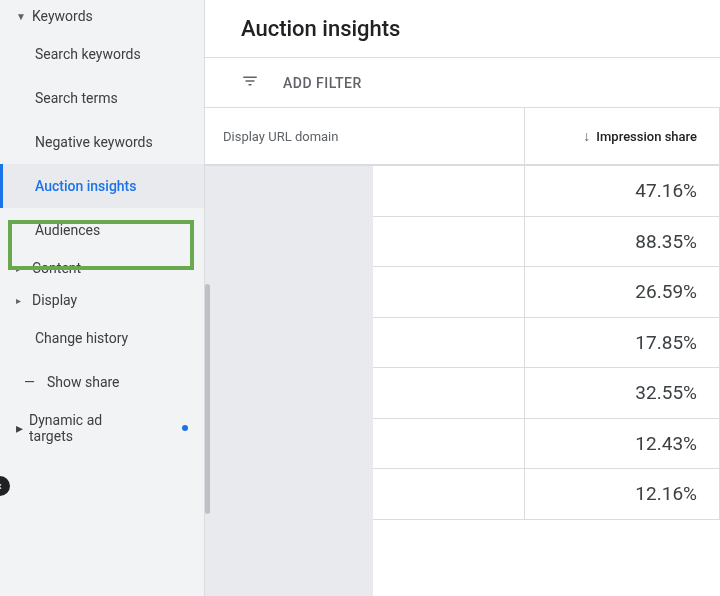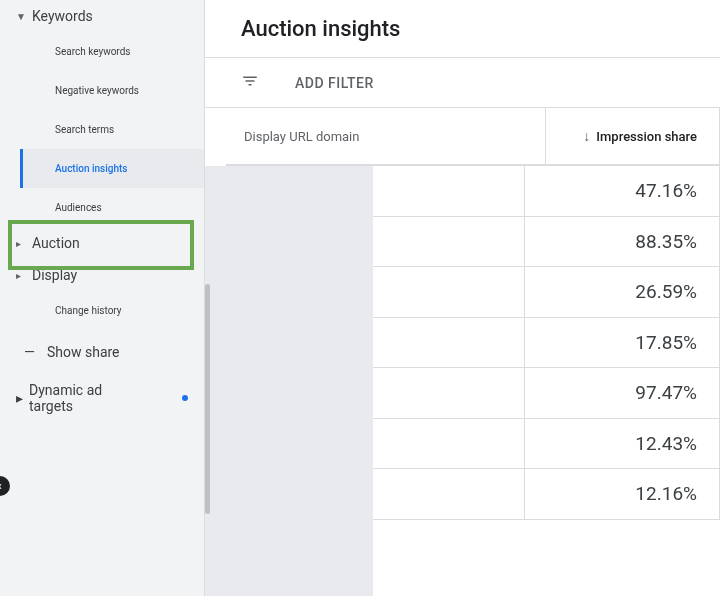--- a/index.html
+++ b/index.html
@@ -31,25 +31,24 @@
     cursor: pointer;
     gap: 6px;
   }
   .nav-parent .caret {
     width: 10px;
     font-size: 10px;
     color: #5f6368;
   }
   .nav-child {
     padding: 14px 16px 14px 32px;
-    font-size: 10px;
+    font-size: 14px;
     color: #3c4043;
     cursor: pointer;
     border-left: 3px solid transparent;
-    margin-left: 20px;
   }
   .nav-child.active {
     color: #1a73e8;
     background: #e8eaed;
     border-left: 3px solid #1a73e8;
     font-weight: 500;
   }
   .highlight-box {
     position: absolute;
     border: 4px solid #6aa84f;
@@ -107,21 +106,21 @@
   .page-title {
     font-size: 22px;
     font-weight: 500;
     color: #202124;
     padding: 16px 24px 16px 36px;
   }
   .filter-row {
     border-top: 1px solid #dadce0;
     display: flex;
     align-items: center;
-    gap: 36px;
+    gap: 24px;
     padding: 14px 24px 14px 36px;
     color: #5f6368;
   }
   .filter-icon svg { width: 18px; height: 18px; fill: #5f6368; }
   .add-filter {
     letter-spacing: 0.5px;
     font-size: 14px;
     font-weight: 500;
     color: #5f6368;
     cursor: pointer;
@@ -130,21 +129,20 @@
     border-top: 1px solid #dadce0;
     display: flex;
     flex-direction: column;
     flex: 1;
   }
   .table-header {
     display: flex;
     border-bottom: 2px solid #dadce0;
     height: 58px;
     align-items: flex-end;
-    margin-left: 21px;
   }
   .col-domain {
     width: 320px;
     padding-left: 18px;
     color: #5f6368;
     font-size: 13px;
     border-right: 1px solid #dadce0;
     height: 100%;
     display: flex;
     align-items: center;
@@ -212,35 +210,35 @@
 
     <div class="nav-parent">
       <span class="caret">▼</span>
       <span>Keywords</span>
     </div>
 
     <div class="nav-child">
       <span>Search keywords</span>
     </div>
     <div class="nav-child">
+      <span>Search terms</span>
+    </div>
+    <div class="nav-child">
       <span>Negative keywords</span>
-    </div>
-    <div class="nav-child">
-      <span>Search terms</span>
     </div>
     <div class="nav-child active">
       <span>Auction insights</span>
     </div>
     <div class="nav-child">
       <span>Audiences</span>
     </div>
 
     <div class="nav-parent">
       <span class="caret">▸</span>
-      <span>Auction</span>
+      <span>Content</span>
     </div>
 
     <div class="nav-parent">
       <span class="caret">▸</span>
       <span>Display</span>
     </div>
 
     <div class="nav-child">
       <span>Change history</span>
     </div>
@@ -301,21 +299,21 @@
         <div class="row">
           <div class="cell-domain"></div>
           <div class="cell-impr">26.59%</div>
         </div>
         <div class="row">
           <div class="cell-domain"></div>
           <div class="cell-impr">17.85%</div>
         </div>
         <div class="row">
           <div class="cell-domain"></div>
-          <div class="cell-impr">97.47%</div>
+          <div class="cell-impr">32.55%</div>
         </div>
         <div class="row">
           <div class="cell-domain"></div>
           <div class="cell-impr">12.43%</div>
         </div>
         <div class="row">
           <div class="cell-domain"></div>
           <div class="cell-impr">12.16%</div>
         </div>
       </div>

